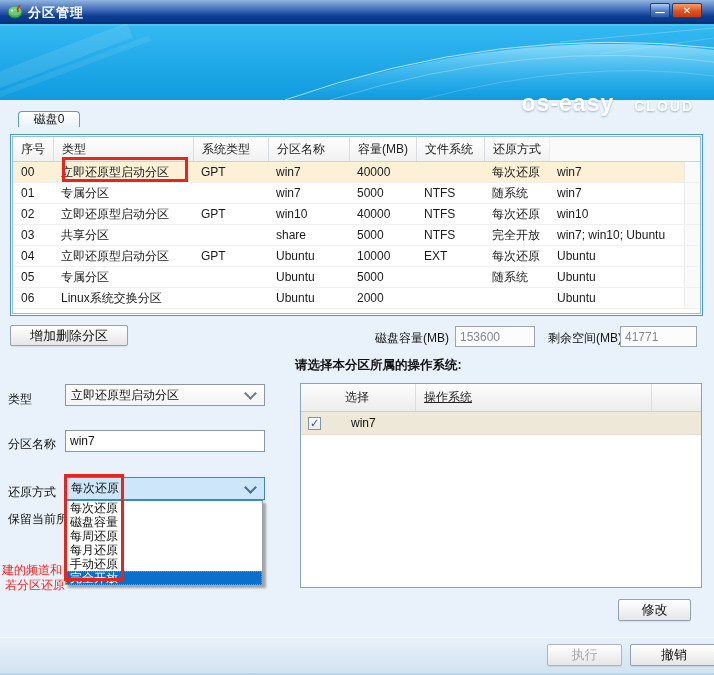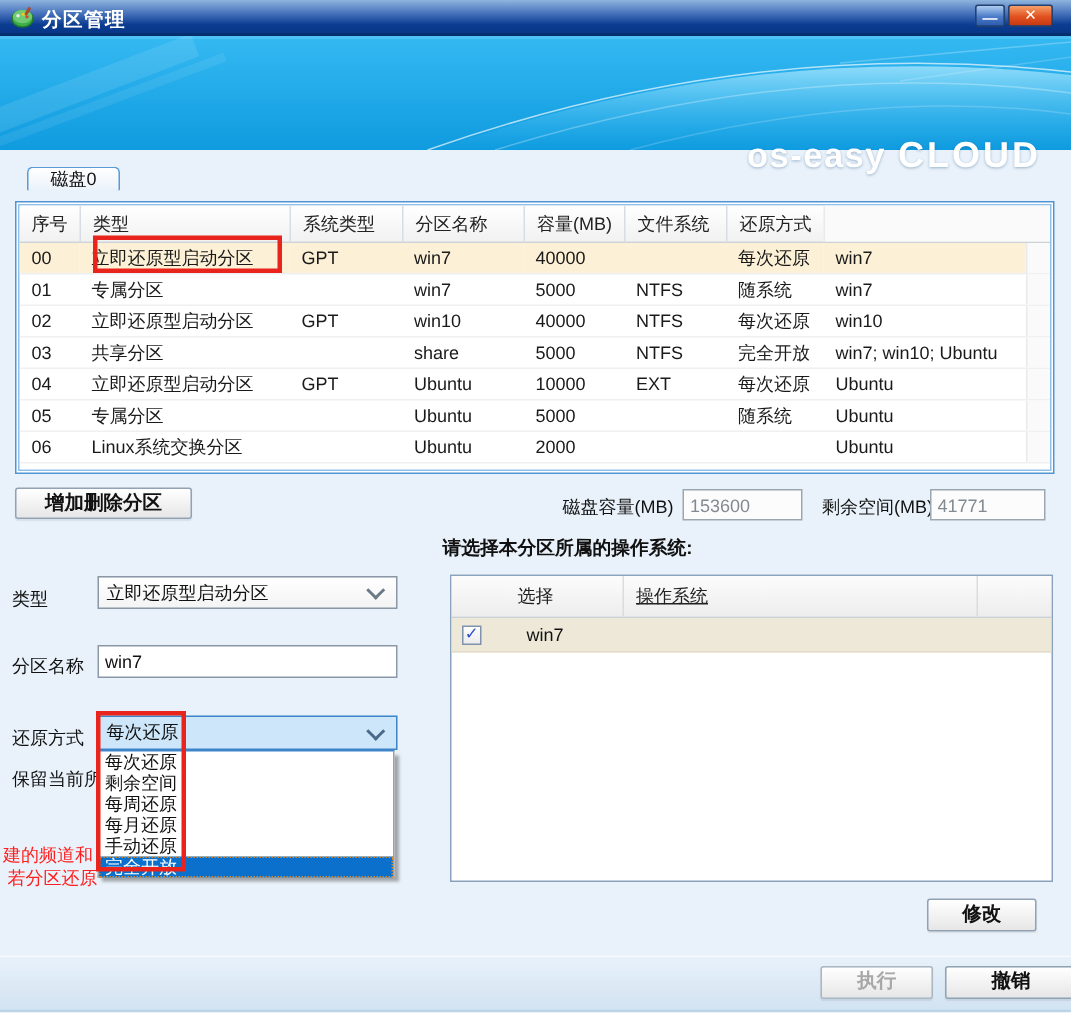--- a/index.html
+++ b/index.html
@@ -15,21 +15,21 @@
   .capbtn{top:3px;height:15px;border:1px solid #23406e;border-radius:2px;box-sizing:border-box;
     display:flex;align-items:center;justify-content:center;color:#fff;font-size:10px;font-weight:bold;cursor:pointer;}
   #btn-min{left:650px;width:20px;background:linear-gradient(#aecdf2,#4a7ac8 55%,#2d5cae);}
   #btn-min span{display:block;line-height:6px;margin-top:5px;}
   #btn-close{left:672px;width:30px;background:linear-gradient(#f5a06a,#e1511f 55%,#c63812);}
 
   
   #banner{left:0;top:24px;width:714px;height:76px;}
   #logo{right:20px;top:66px;color:#fff;white-space:nowrap;text-shadow:0 1px 2px rgba(0,60,120,.35);}
   #logo .p1{font-size:23px;font-weight:bold;letter-spacing:1px;}
-  #logo .p2{font-size:24px;font-weight:bold;letter-spacing:2px;margin-left:8px;}
+  #logo .p2{font-size:14px;font-weight:bold;letter-spacing:2px;margin-left:20px;}
 
   
   #tab0{left:18px;top:111px;width:62px;height:16px;background:linear-gradient(#ffffff,#eaf2fa);
     border:1px solid #5b9bd5;border-bottom:none;border-radius:4px 4px 0 0;box-sizing:border-box;
     display:flex;align-items:center;justify-content:center;font-size:12px;color:#111;cursor:pointer;}
 
   
   #ptable-outer{left:10px;top:134px;width:693px;height:182px;border:1px solid #4f94d3;background:#fff;
     box-sizing:border-box;padding:1px;}
   #ptable-inner{width:100%;height:100%;border:1px solid #8fc0ea;box-sizing:border-box;background:#fff;overflow:hidden;}
@@ -40,22 +40,22 @@
   .trow{display:flex;height:20px;border-bottom:1px solid #eef0f2;cursor:default;}
   .c{box-sizing:border-box;padding-left:8px;font-size:12px;color:#1a1a1a;display:flex;align-items:center;
     white-space:nowrap;overflow:hidden;height:100%;}
   .c0{width:40px}.c1{width:140px}.c2{width:75px}.c3{width:81px}.c4{width:67px}.c5{width:68px}.c6{width:65px}.c7{width:135px}
   .cf{flex:1;border-left:1px solid #e8eaec;background:#fafafa;}
   .trow.sel .c{background:#fcf0d6;}
   .trow.sel .c.cf{background:#fafafa;}
 
   
   .btn{border:1px solid #92a2b2;border-radius:2px;background:linear-gradient(#ffffff,#e6e6e6);
-    font-size:13px;color:#111;display:flex;justify-content:center;cursor:pointer;
-    box-sizing:border-box;box-shadow:0 1px 1px rgba(0,0,0,.08);font-weight:bold;}
+    font-size:13px;color:#111;display:flex;align-items:center;justify-content:center;cursor:pointer;
+    box-sizing:border-box;box-shadow:0 1px 1px rgba(0,0,0,.08);}
   .btn.disabled{color:#a8a8a8;border-color:#aab6c0;}
 
   #btn-adddel{left:10px;top:325px;width:118px;height:21px;}
   #btn-modify{left:618px;top:599px;width:73px;height:22px;}
   #btn-exec{left:547px;top:644px;width:75px;height:22px;}
   #btn-undo{left:630px;top:644px;width:88px;height:22px;}
 
   .lbl{font-size:12px;color:#111;white-space:nowrap;}
   .field{border:1px solid #9aa6b0;background:#fcfcfc;color:#828a92;font-size:12px;box-sizing:border-box;
     padding:0 4px;font-family:inherit;}
@@ -283,21 +283,21 @@
     <span class="val">每次还原</span>
     <span class="chev"></span>
   </div>
 
   <span class="abs lbl" id="keep-text">保留当前所</span>
   <span class="abs warn" id="warn1">若分区还原</span>
   <span class="abs warn" id="warn2">建的频道和</span>
 
   <div class="abs" id="restore-list">
     <div class="opt">每次还原</div>
-    <div class="opt">剩余空间</div>
+    <div class="opt">磁盘容量</div>
     <div class="opt">每周还原</div>
     <div class="opt">每月还原</div>
     <div class="opt">手动还原</div>
     <div class="opt sel">完全开放</div>
   </div>
 
   <span class="abs lbl" id="os-prompt">请选择本分区所属的操作系统:</span>
   <div class="abs" id="os-table">
     <div class="os-head">
       <div class="oc osel">选择</div>

